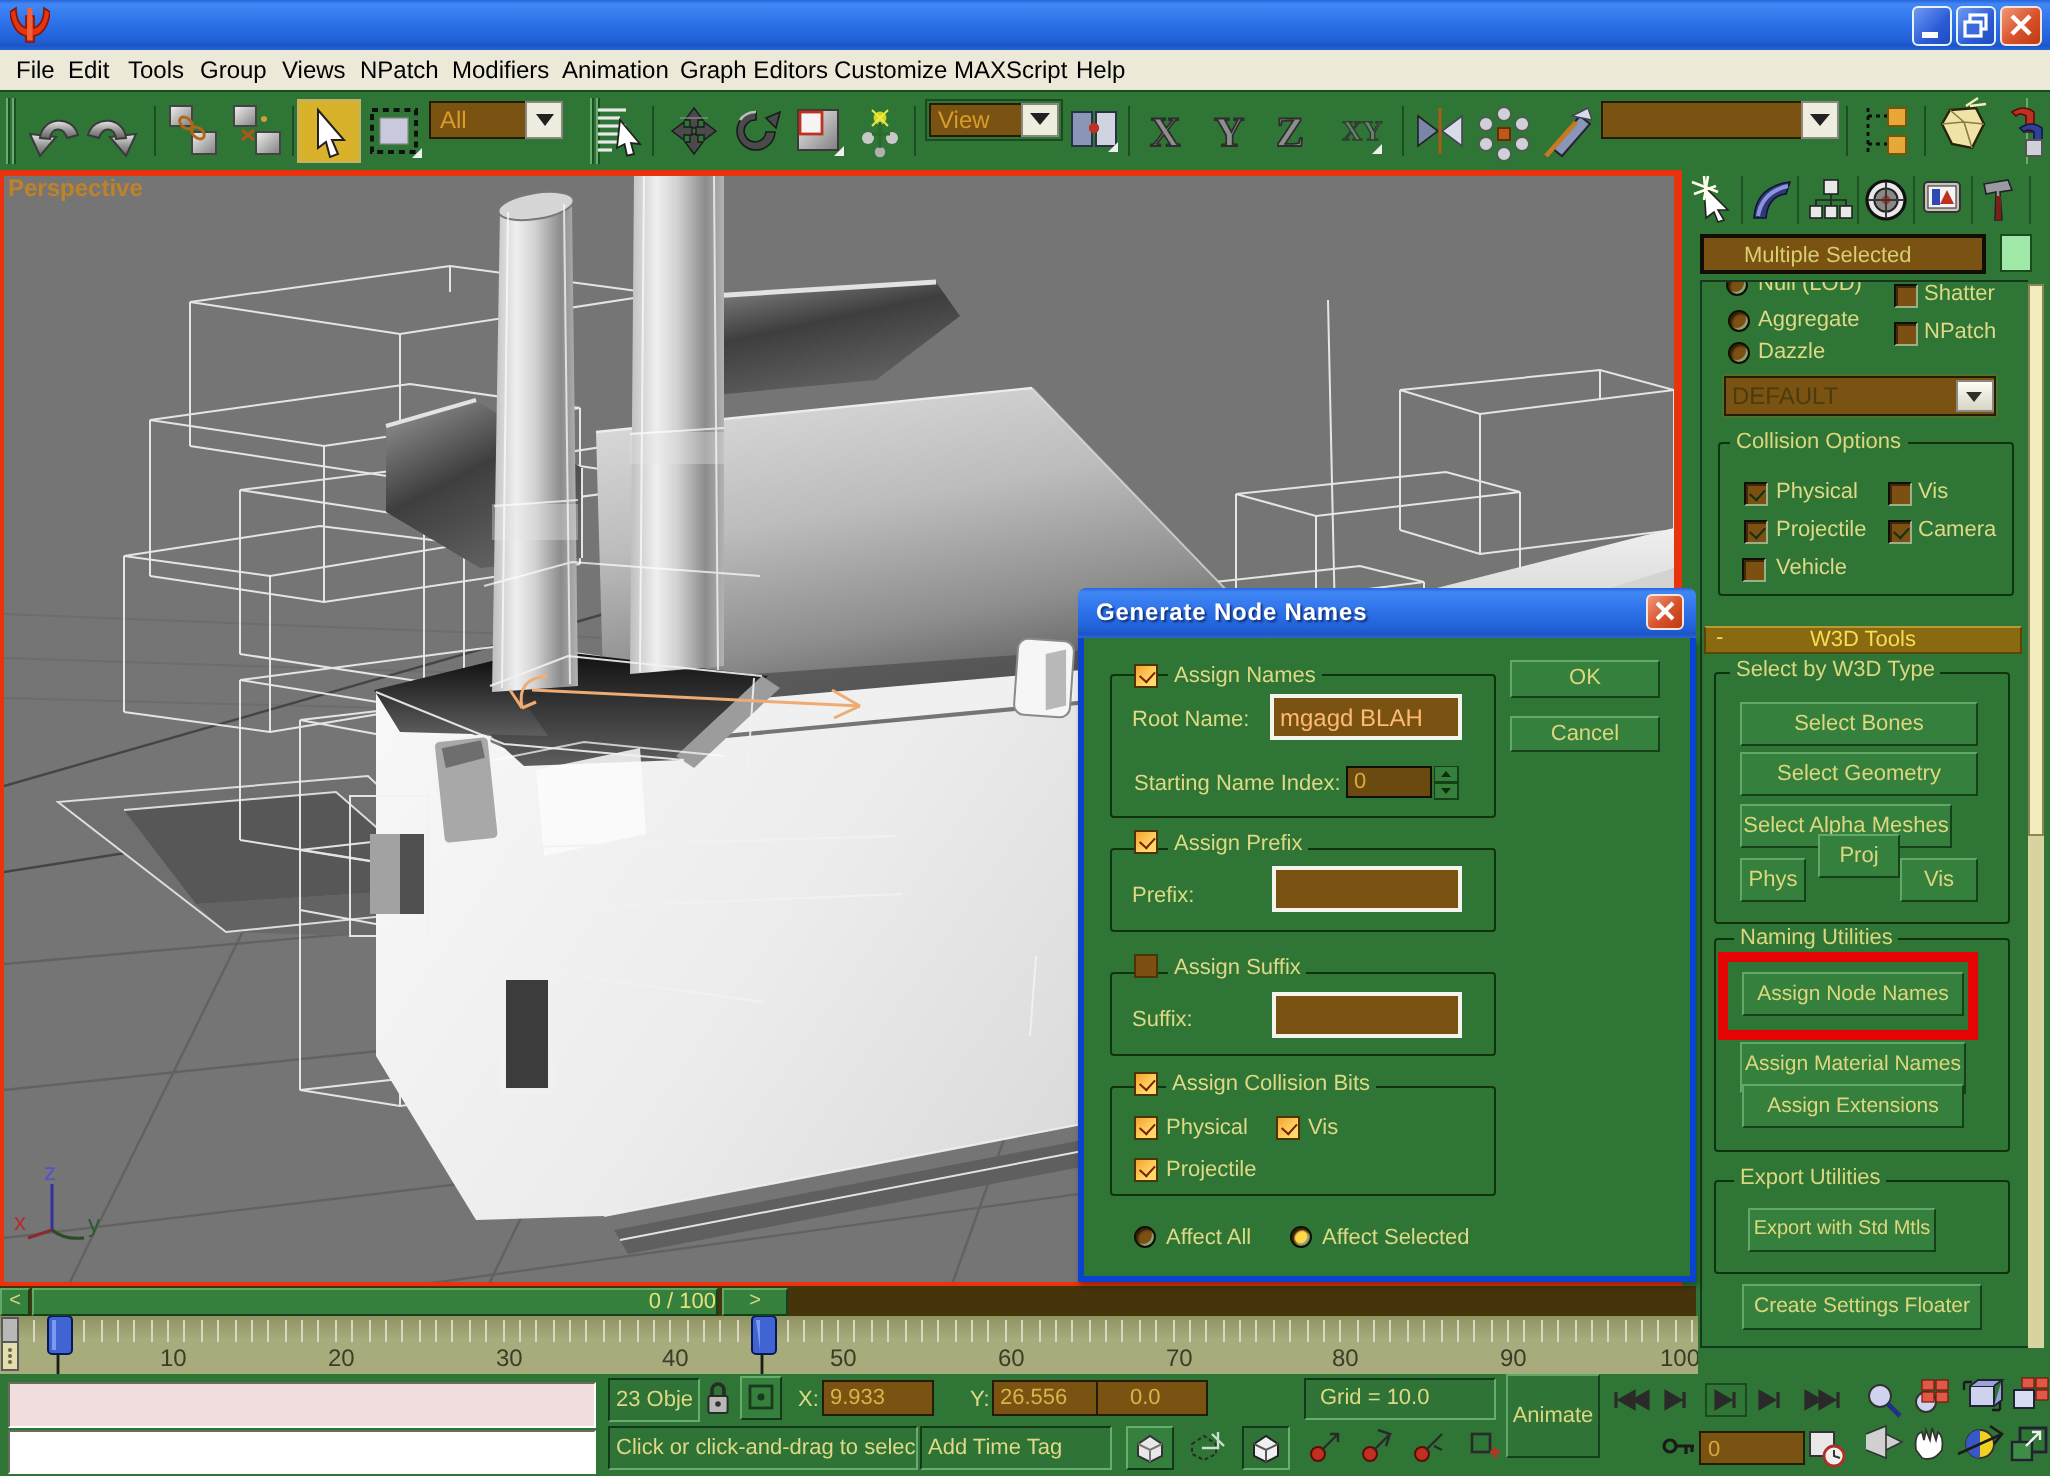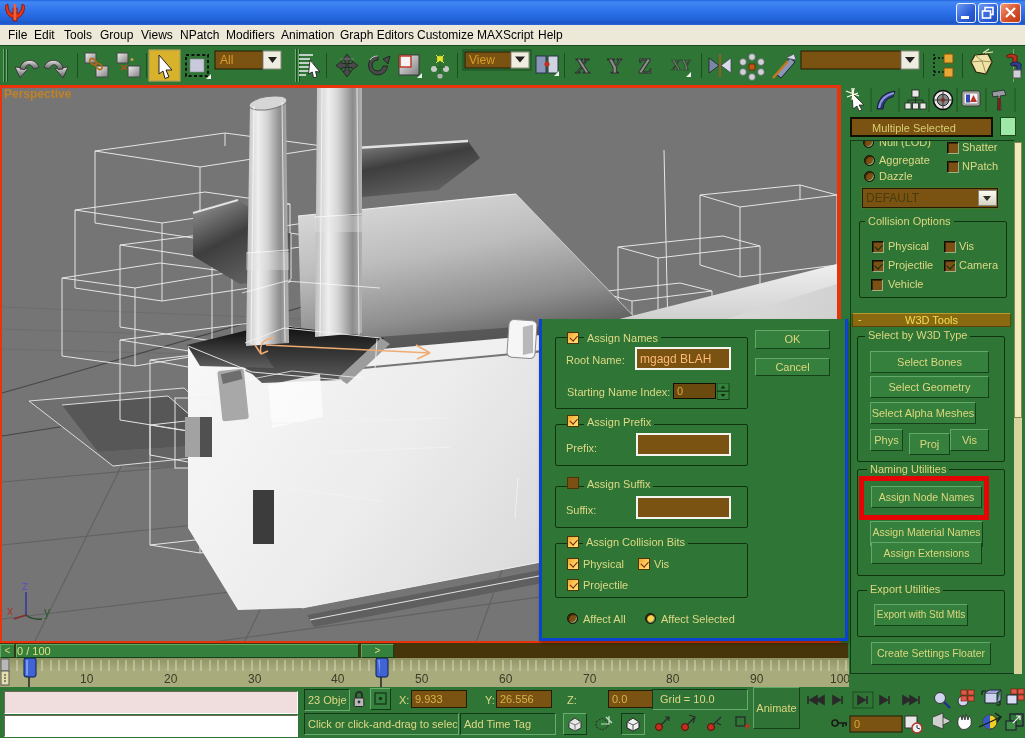--- a/index.html
+++ b/index.html
@@ -462,40 +462,40 @@
         <div class="lab" style="left:37px;top:137px">Vehicle</div>
 
   <div class="ab" style="left:1px;top:172px;width:159px;height:14px;background:#8a6a10;border:1px solid #5a4408;border-top-color:#b89a30;color:#f2df55;font-size:11px;text-align:center;line-height:12px">W3D Tools</div>
   <div class="ab" style="left:7px;top:173px;color:#f2df55;font-size:11px;line-height:11px">-</div>
   <div class="gbox" style="left:6px;top:195px;width:148px;height:126px"></div>
   <div class="glab" style="left:14px;top:189px">Select by W3D Type</div>
   <div class="btn" style="left:19px;top:210px;width:119px;height:22px;line-height:20px">Select Bones</div>
   <div class="btn" style="left:19px;top:235px;width:119px;height:22px;line-height:20px">Select Geometry</div>
   <div class="btn" style="left:19px;top:261px;width:106px;height:22px;line-height:20px">Select Alpha Meshes</div>
   <div class="btn" style="left:19px;top:288px;width:33px;height:22px;line-height:20px">Phys</div>
-  <div class="btn" style="left:58px;top:292px;width:41px;height:22px;line-height:20px">Proj</div>
+  <div class="btn" style="left:58px;top:276px;width:41px;height:22px;line-height:20px">Proj</div>
   <div class="btn" style="left:99px;top:288px;width:39px;height:22px;line-height:20px">Vis</div>
   <div class="gbox" style="left:6px;top:328px;width:148px;height:107px"></div>
   <div class="glab" style="left:16px;top:323px">Naming Utilities</div>
   <div class="btn" style="left:20px;top:345px;width:111px;height:22px;line-height:20px;font-size:10.5px">Assign Node Names</div>
   <div class="btn" style="left:19px;top:380px;width:113px;height:26px;line-height:20px;font-size:10.5px">Assign Material Names</div>
   <div class="btn" style="left:20px;top:401px;width:111px;height:22px;line-height:20px;font-size:10.5px">Assign Extensions</div>
   <div class="gbox" style="left:6px;top:449px;width:148px;height:47px"></div>
   <div class="glab" style="left:16px;top:443px">Export Utilities</div>
   <div class="btn" style="left:23px;top:463px;width:94px;height:22px;line-height:20px;font-size:10px">Export with Std Mtls</div>
   <div class="btn" style="left:20px;top:501px;width:120px;height:23px;line-height:21px;font-size:10.5px">Create Settings Floater</div>
  </div>
 
  <div class="ab" style="left:173px;top:57px;width:8px;height:532px;background:#d8d4a0"></div>
  <div class="ab" style="left:173px;top:57px;width:8px;height:276px;background:#f0ecbc;border:1px solid #8a8658"></div>
 </div>
 
 <div class="ab" id="timeslider" style="left:0;top:643px;width:848px;height:16px;background:#46350b">
  <div class="ab" style="left:0;top:1px;width:15px;height:14px;background:#36803d;border:1px solid #16401a;border-top-color:#62a868;border-left-color:#62a868;color:#dcd77e;font-size:10px;text-align:center;line-height:12px">&lt;</div>
- <div class="ab" style="left:16px;top:1px;width:343px;height:14px;background:#36803d;border:1px solid #16401a;border-top-color:#62a868;border-left-color:#62a868;color:#e5e07f;font-size:11px;text-align:left;line-height:13px">0 / 100</div>
+ <div class="ab" style="left:16px;top:1px;width:343px;height:14px;background:#36803d;border:1px solid #16401a;border-top-color:#62a868;border-left-color:#62a868;color:#e5e07f;font-size:11px;text-align:right;line-height:13px">0 / 100</div>
  <div class="ab" style="left:361px;top:1px;width:33px;height:14px;background:#36803d;border:1px solid #16401a;border-top-color:#62a868;border-left-color:#62a868;color:#dcd77e;font-size:10px;text-align:center;line-height:12px">&gt;</div>
 </div>
 
 <div class="ab" id="ruler" style="left:0;top:658px;width:849px;height:29px;background:linear-gradient(180deg,#8f9362,#a8ac7c 40%,#a8ac7c)">
 <svg width="849" height="29" viewBox="0 0 849 29">
  <g stroke="#d8d8c0" stroke-width="1">
   <line x1="9" y1="2" x2="9" y2="13"></line>
           <line x1="17" y1="2" x2="17" y2="13"></line>
           <line x1="26" y1="2" x2="26" y2="13"></line>
           <line x1="34" y1="2" x2="34" y2="13"></line>
@@ -637,21 +637,21 @@
       </svg>
  <div class="ab" style="left:370px;top:1px;width:21px;height:22px;background:#36803d;border:1px solid #67ad6d;border-bottom-color:#14381b;border-right-color:#14381b"><svg width="19" height="20">
           <rect x="4" y="4" width="11" height="11" fill="none" stroke="#1a3a1c" stroke-width="1.4"></rect>
           <circle cx="9.5" cy="9.5" r="1.8" fill="#1a3a1c"></circle>
         </svg></div>
  <div class="lab" style="left:399px;top:7px">X:</div>
  <div class="bfield" style="left:411px;top:3px;width:56px;height:18px;line-height:16px;padding-left:3px;color:#d8b44a">9.933</div>
  <div class="lab" style="left:485px;top:7px">Y:</div>
  <div class="bfield" style="left:496px;top:3px;width:56px;height:18px;line-height:16px;padding-left:3px;color:#d8b44a">26.556</div>
  <div class="lab" style="left:567px;top:7px">Z:</div>
- <div class="bfield" style="left:608px;top:3px;width:56px;height:18px;line-height:16px;padding-left:3px;color:#d8b44a">0.0</div>
+ <div class="bfield" style="left:548px;top:3px;width:56px;height:18px;line-height:16px;padding-left:16px;color:#d8b44a">0.0</div>
  <div class="ab" style="left:652px;top:2px;width:96px;height:21px;background:#2f7336;border:1px solid #14381b;border-bottom-color:#67ad6d;border-right-color:#67ad6d">
         <div class="lab" style="left:7px;top:3px">Grid = 10.0</div>
       </div>
 
  <div class="ab" style="left:304px;top:26px;width:155px;height:22px;background:#2f7336;border:1px solid #14381b;border-bottom-color:#67ad6d;border-right-color:#67ad6d;overflow:hidden">
         <div class="lab" style="left:3px;top:4px">Click or click-and-drag to selec</div>
       </div>
  <div class="ab" style="left:460px;top:26px;width:96px;height:22px;background:#2f7336;border:1px solid #14381b;border-bottom-color:#67ad6d;border-right-color:#67ad6d;overflow:hidden">
         <div class="lab" style="left:3px;top:4px">Add Time Tag</div>
       </div>
@@ -750,20 +750,26 @@
    <g>
             <rect x="205" y="27" width="13" height="12" fill="none" stroke="#223" stroke-width="1.4"></rect>
             <rect x="201" y="34" width="10" height="9" fill="#3f8c47" stroke="#223" stroke-width="1.2"></rect>
             <path d="M208 36 L215 29 M215 33 L215 29 L211 29" stroke="#f0f0f0" stroke-width="1.2" fill="none"></path>
           </g>
   </g>
  </svg>
 </div>
 
 <div class="ab" id="dialog" style="left:539px;top:319px;width:309px;height:322px;background:#2f7536;border:3px solid #0a42d2;border-top:none;box-shadow:1px 2px 3px rgba(0,0,0,.35)">
+ <div class="ab" style="left:-3px;top:-25px;width:309px;height:25px;border-radius:4px 4px 0 0;background:linear-gradient(180deg,#2664dd 0%,#4187f4 8%,#2e72ea 45%,#2161d6 80%,#1c55c8 92%,#2a66d8 100%)">
+  <div class="ab" style="left:9px;top:5px;font-size:12px;font-weight:bold;letter-spacing:.4px;color:#fff;text-shadow:1px 1px 1px #12307a">Generate Node Names</div>
+  <div class="ab" style="left:284px;top:3px;width:19px;height:18px;border-radius:3px;border:1px solid #f6e3da;background:linear-gradient(135deg,#f09876,#d8512b 55%,#bc3a12)"><svg width="17" height="16">
+            <path d="M4.5 3.5 L12.5 11.5 M12.5 3.5 L4.5 11.5" stroke="#fff" stroke-width="2"></path>
+          </svg></div>
+ </div>
  <div class="gbox" style="left:13px;top:18px;width:193px;height:72px"></div>
  <div class="ocb chk" style="left:25px;top:13px"></div>
       <div class="lab" style="left:42px;top:13px;background:#2f7536;padding:0 3px">Assign Names</div>
  <div class="lab" style="left:24px;top:35px">Root Name:</div>
  <div class="ab" style="left:93px;top:28px;width:96px;height:23px;background:#7a5212;border:2px solid #f4f4ee">
         <div class="ab" style="left:3px;top:3px;font-size:12px;color:#fdba74">mgagd BLAH</div>
       </div>
  <div class="lab" style="left:25px;top:67px">Starting Name Index:</div>
  <div class="ab" style="left:131px;top:64px;width:43px;height:16px;background:#6b4a10;border:1px solid #120e04">
         <div class="ab" style="left:3px;top:1px;font-size:11px;color:#e0a83c">0</div>

